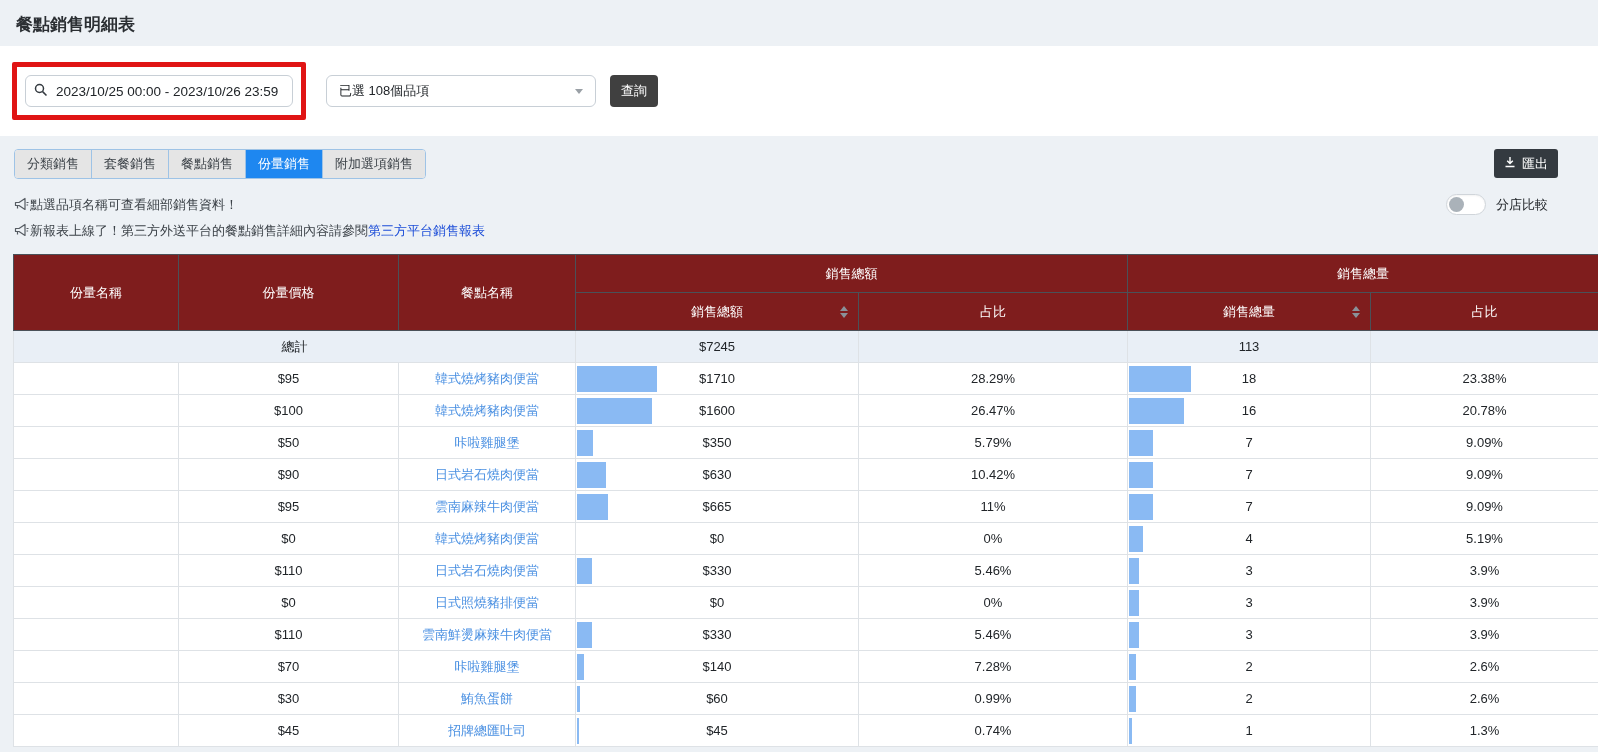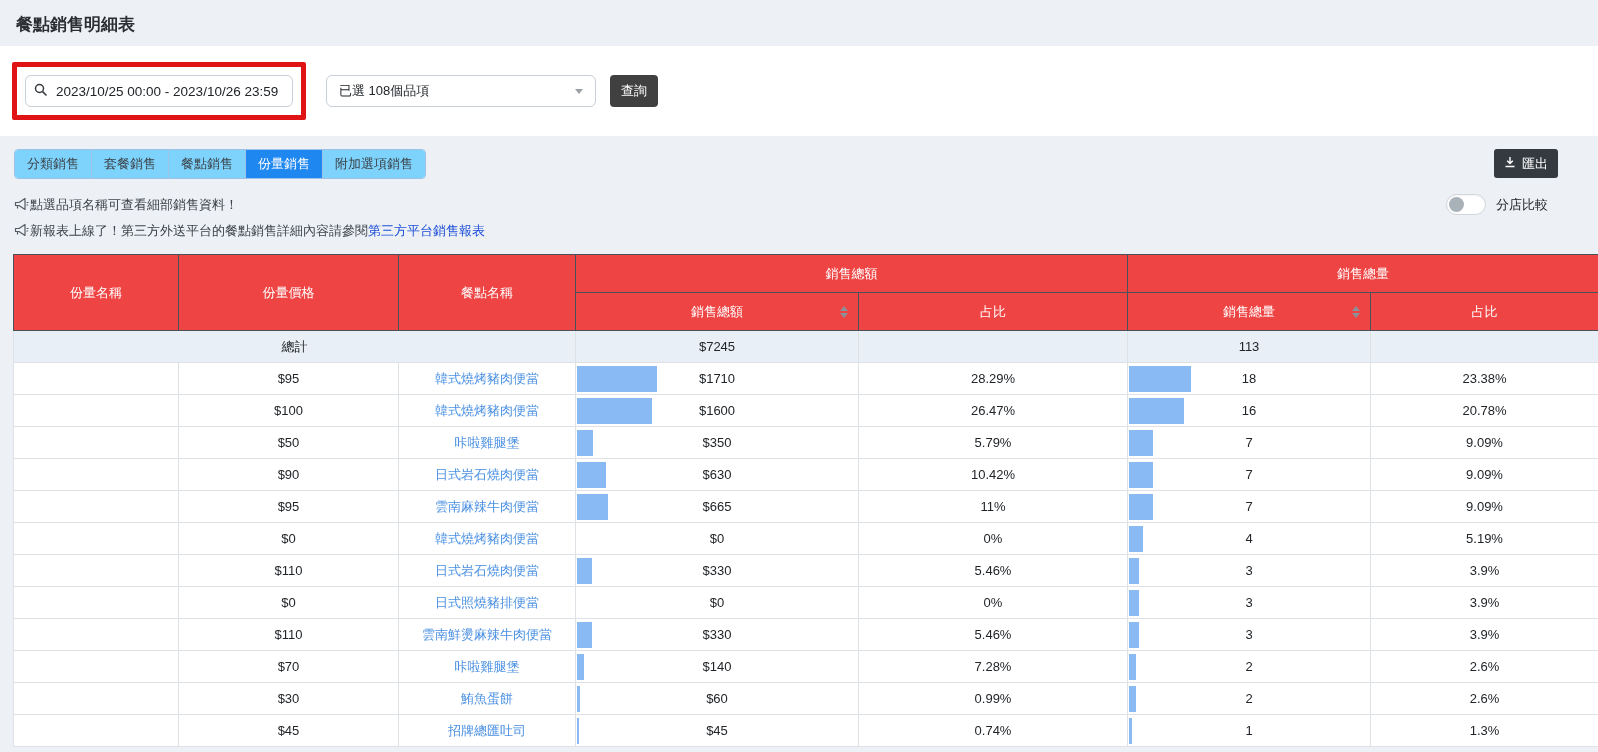--- a/index.html
+++ b/index.html
@@ -33,21 +33,21 @@
   .query-btn {
     margin-left:14px; height:32px; padding:0 11px; background:#404040; color:#fff;
     border:none; border-radius:4px; font-size:13px; cursor:pointer;
     font-family:"Liberation Sans","DejaVu Sans",sans-serif;
   }
 
   
   .tabs-row { position:relative; margin:13px 14px 0 14px; height:30px; }
   .tab-group { display:inline-flex; border:1px solid #9ec3e6; border-radius:4px; overflow:hidden; background:#fff; }
   .tab {
-    padding:6px 12px; font-size:13px; color:#3c4248; background:#7dd3fc;
+    padding:6px 12px; font-size:13px; color:#3c4248; background:#e5e5e5;
     border:none; border-right:1px solid #9ec3e6; cursor:pointer; line-height:16px;
     font-family:"Liberation Sans","DejaVu Sans",sans-serif;
   }
   .tab:last-child { border-right:none; }
   .tab.active { background:#1e87f0; color:#fff; }
   .export-btn {
     position:absolute; right:26px; top:0; height:29px; background:#343a40; color:#fff;
     border:none; border-radius:3px; padding:0 10px; font-size:13px; cursor:pointer;
     display:inline-flex; align-items:center; gap:6px;
     font-family:"Liberation Sans","DejaVu Sans",sans-serif;
@@ -57,21 +57,21 @@
   .notices { position:relative; margin:15px 14px 0 14px; }
   .notice-line { display:flex; align-items:center; color:#3c4248; height:22px; margin-bottom:4px; }
   .notice-link { color:#1d4ed8; cursor:pointer; text-decoration:none; }
   .compare-wrap { position:absolute; top:0; right:36px; display:flex; align-items:center; gap:10px; }
   .toggle { width:40px; height:21px; background:#fff; border:1px solid #d0d5da; border-radius:11px; position:relative; cursor:pointer; box-shadow:inset 0 1px 2px rgba(0,0,0,.05); }
   .toggle-knob { position:absolute; left:2px; top:2px; width:15px; height:15px; border-radius:50%; background:#aab2b9; }
 
   
   .report-table { margin:12px 0 0 13px; border-collapse:collapse; table-layout:fixed; width:1585px; background:#fff; }
   .report-table th {
-    background:#ef4444; color:#fff; font-weight:normal; font-size:13px;
+    background:#7f1d1d; color:#fff; font-weight:normal; font-size:13px;
     border:1px solid #4a5158; height:38px; text-align:center; position:relative;
   }
   .report-table td { border:1px solid #dee2e6; height:32px; text-align:center; font-size:13px; color:#212529; background:#fff; position:relative; }
   tr.totals-row td { background:#e9eff6; }
   .sort-icon { position:absolute; right:10px; top:50%; transform:translateY(-50%); display:flex; flex-direction:column; gap:2px; cursor:pointer; }
   .sort-icon i { display:block; width:0; height:0; border-left:4px solid transparent; border-right:4px solid transparent; }
   .sort-icon .up { border-bottom:5px solid #8a9199; }
   .sort-icon .down { border-top:5px solid #8a9199; }
   td.name-cell { color:#4a90e2; cursor:pointer; }
   .bar-cell .bar { position:absolute; left:1px; top:3px; height:26px; background:#8abaf3; }

